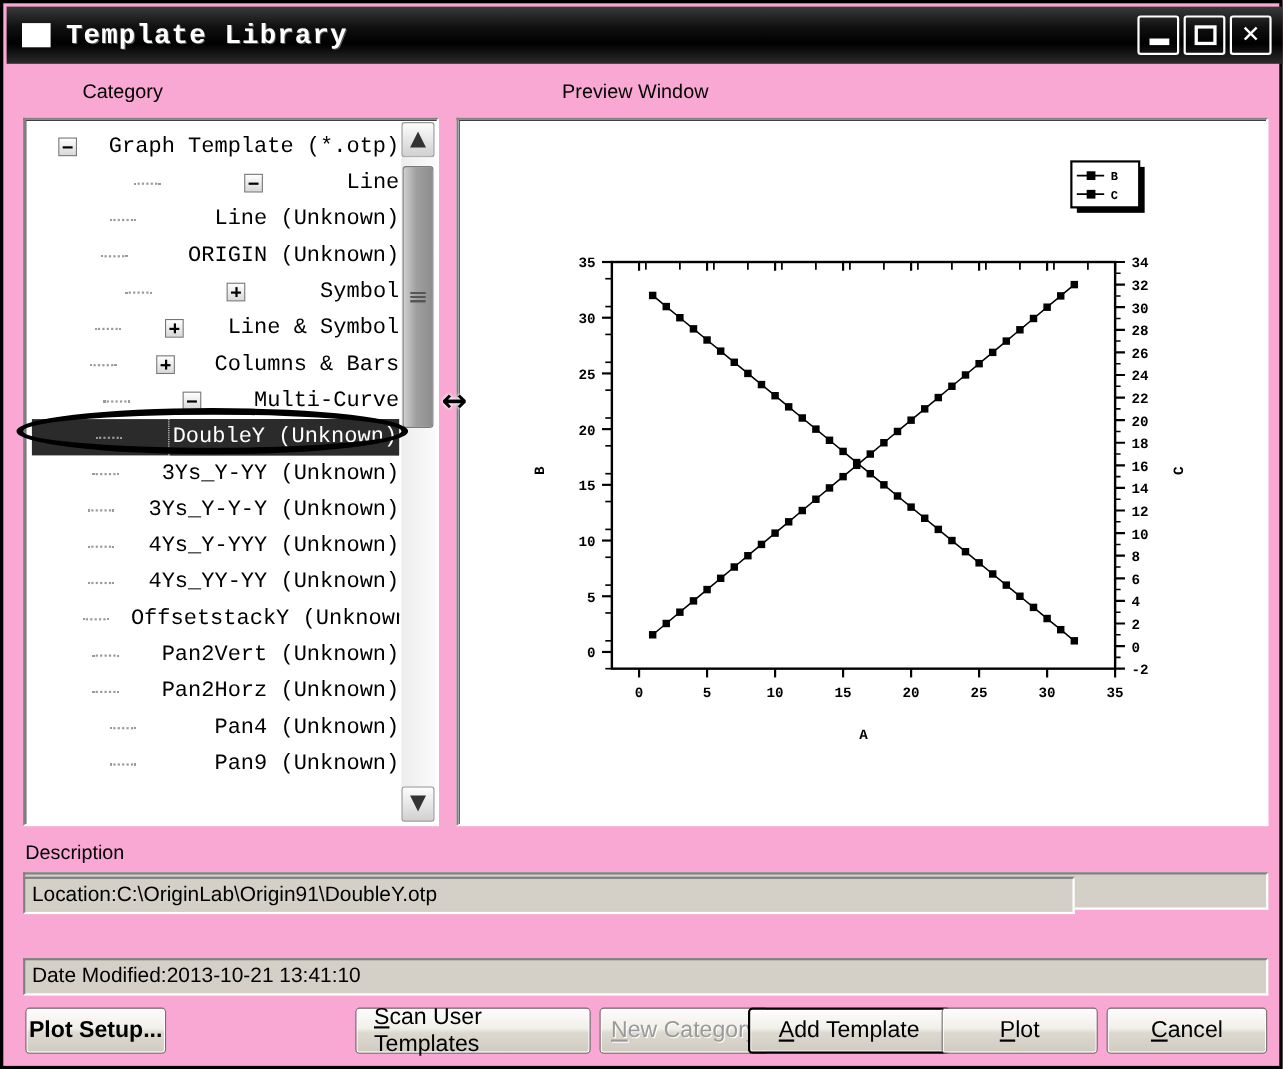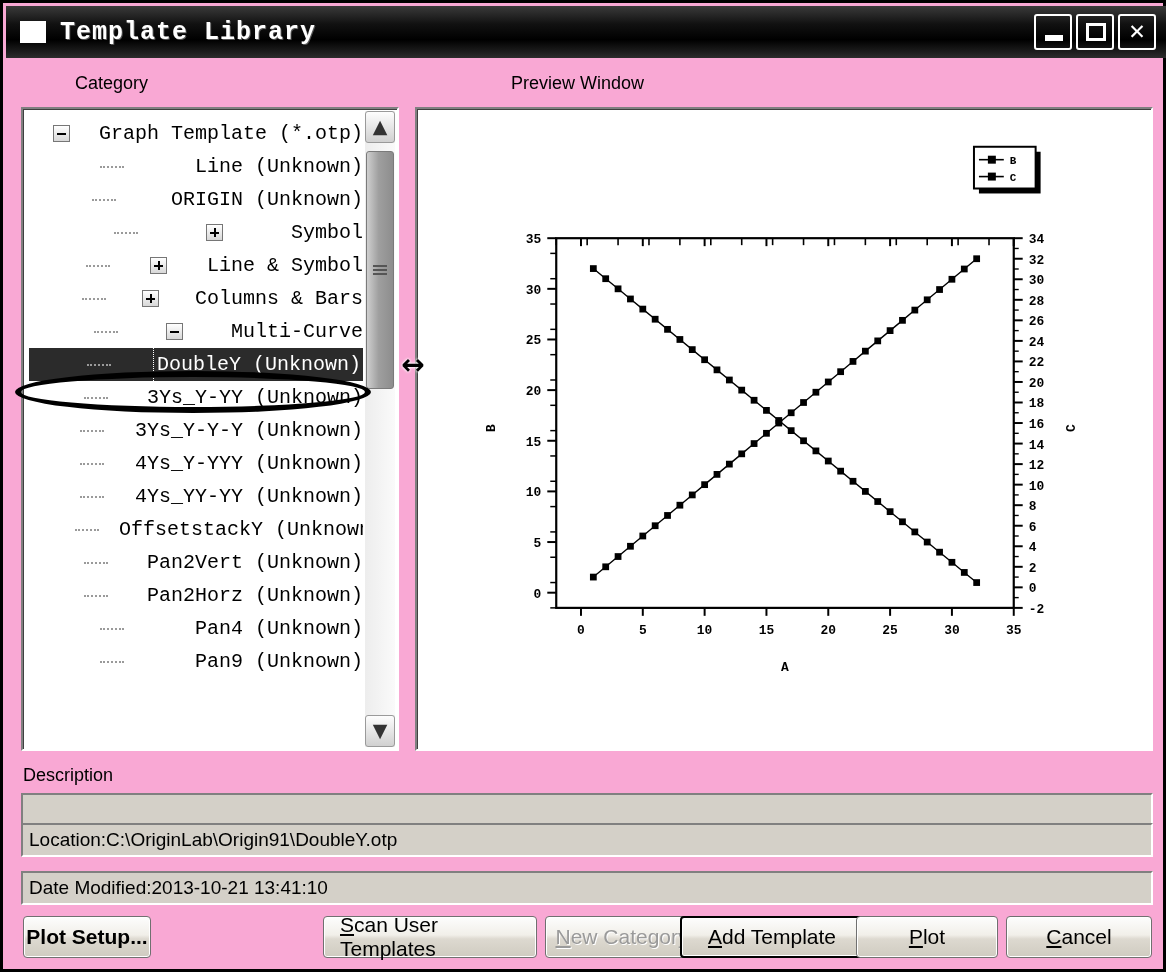--- a/index.html
+++ b/index.html
@@ -188,20 +188,26 @@
 
   <div class="sect-label" style="left:72px;top:70px;">Category</div>
   <div class="sect-label" style="left:508px;top:70px;">Preview Window</div>
 
   <div class="tree-outer">
     <div class="tree" id="tree">
         <div class="tnode">
           <span class="ind" style="width: 2px;"></span>
           <span class="pm"></span>
           <span class="tlabel">Graph Template (*.otp)</span>
+        </div>
+        <div class="tnode">
+          <span class="ind" style="width: 24px;"></span>
+          <span class="dash"></span>
+          <span class="pm"></span>
+          <span class="tlabel">Line</span>
         </div>
         <div class="tnode">
           <span class="ind" style="width: 46px;"></span>
           <span class="dash"></span>
           <span style="display: inline-block; width: 14px; flex: 0 0 auto;"></span>
           <span class="tlabel">Line (Unknown)</span>
         </div>
         <div class="tnode">
           <span class="ind" style="width: 46px;"></span>
           <span class="dash"></span>
@@ -514,21 +520,21 @@
         <rect x="574" y="47" width="8" height="8" fill="#000000"></rect>
         <text x="596" y="55" font-size="11" font-family="&quot;Liberation Mono&quot;,&quot;DejaVu Sans Mono&quot;,monospace" font-weight="bold" fill="#000">B</text>
         <line x1="565" y1="68" x2="590" y2="68" stroke="#000000" stroke-width="1.6"></line>
         <rect x="574" y="64" width="8" height="8" fill="#000000"></rect>
         <text x="596" y="72" font-size="11" font-family="&quot;Liberation Mono&quot;,&quot;DejaVu Sans Mono&quot;,monospace" font-weight="bold" fill="#000">C</text>
       </svg>
   </div>
 
   <div class="sect-label" style="left:20px;top:762px;">Description</div>
   <div class="field" style="left:18px;top:790px;width:1132px;height:34px;"></div>
-  <div class="field" style="left:18px;top:820px;width:1132px;height:34px;">Location:C:\OriginLab\Origin91\DoubleY.otp</div>
+  <div class="field" style="left:18px;top:794px;width:956px;height:34px;">Location:C:\OriginLab\Origin91\DoubleY.otp</div>
   <div class="field" style="left:18px;top:868px;width:1132px;height:34px;">Date Modified:2013-10-21 13:41:10</div>
 
   <div class="btn" style="left:20px;top:913px;width:128px;font-weight:bold;">Plot Setup...</div>
   <div class="btn" style="left:320px;top:913px;width:214px;padding-left:16px;">
     <span><span class="acc">S</span><span>can User Templates</span></span>
   </div>
   <div class="btn disabled" style="left:542px;top:913px;width:154px;">
     <span><span class="acc">N</span><span>ew Category</span></span>
   </div>
   <div class="btn default" style="left:677px;top:913px;width:184px;">

